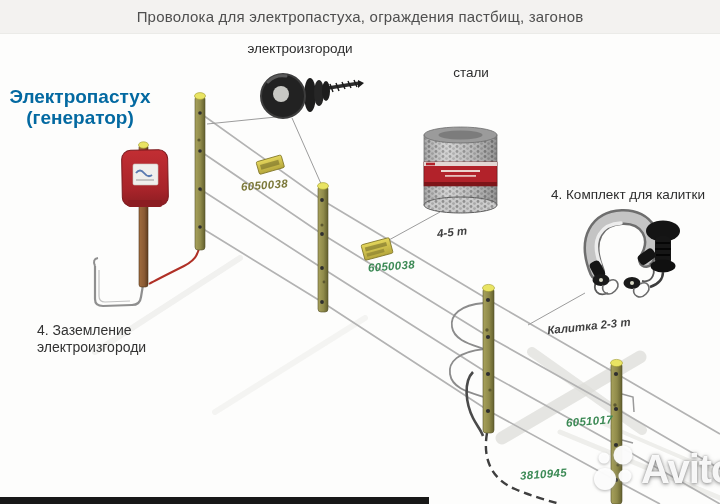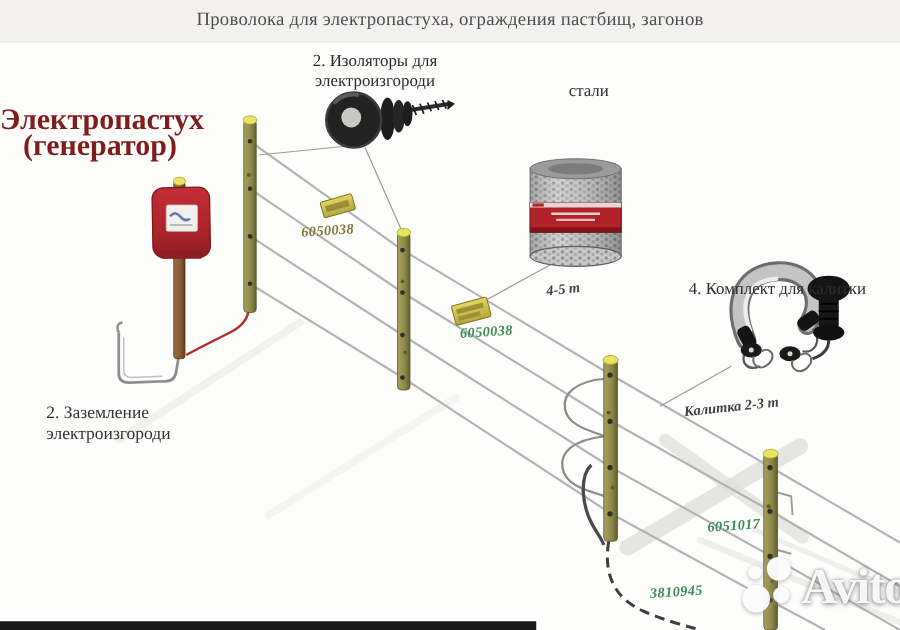--- a/index.html
+++ b/index.html
@@ -1,28 +1,28 @@
 <!DOCTYPE html>
 <html><head>
 <meta charset="utf-8">
 <style>
   html,body{margin:0;padding:0;background:#ffffff;}
   #stage{
     position:relative;width:720px;height:504px;overflow:hidden;
-    background:#fdfdfc;font-family:Liberation Serif, serif;
+    background:#fdfdfc;font-family:Liberation Sans, sans-serif;
   }
   .title-strip{
     position:absolute;left:0;top:0;width:720px;height:33px;
     background:#f3f2f0;border-bottom:1px solid #ebebe8;
     display:flex;align-items:center;justify-content:center;
   }
   .title-strip .t{font-size:15px;color:#4f4f4f;letter-spacing:.2px;}
   svg.layer{position:absolute;left:0;top:0;}
   .lbl{position:absolute;color:#2d2d2d;font-size:13.5px;line-height:16px;text-align:center;}
-  .lbl.big{font-size:24px;line-height:21px;font-weight:bold;color:#7f1d1d;}
+  .lbl.big{font-size:19px;line-height:21px;font-weight:bold;color:#0369a1;}
   .lbl.leftal{text-align:left;font-size:14px;line-height:17px;color:#333;}
   .code{
     position:absolute;font-size:11.5px;font-weight:bold;font-style:italic;
     color:#3c8a55;letter-spacing:.3px;transform:rotate(-4deg);
   }
   .code.olive{color:#7b7839;}
   .meas{
     position:absolute;font-size:11.5px;font-weight:bold;font-style:italic;
     color:#3f3f3f;transform:rotate(-6deg);
   }
@@ -250,34 +250,33 @@
       </g>
     </g>
   </svg>
 
   <div class="lbl big" style="left:0;top:86;left:0px;top:86px;width:160px;">
     <div>Электропастух</div>
     <div>(генератор)</div>
   </div>
 
   <div class="lbl" style="left:229px;top:41px;width:142px;">
-    <div>2. Изоляторы для</div>
     <div>электроизгороди</div>
   </div>
 
   <div class="lbl" style="left:396px;top:65px;width:150px;">
     <div>стали</div>
   </div>
 
-  <div class="lbl" style="left:551px;top:187px;width:170px;text-align:left;margin-top:36px;">
+  <div class="lbl" style="left:551px;top:187px;width:170px;text-align:left;">
     <div>4. Комплект для калитки</div>
   </div>
 
   <div class="lbl leftal" style="left:37px;top:322px;width:160px;">
-    <div>2. Заземление</div>
+    <div>4. Заземление</div>
     <div>электроизгороди</div>
   </div>
 
   <div class="code olive" style="left:241px;top:179px;">6050038</div>
   <div class="code" style="left:368px;top:260px;">6050038</div>
   <div class="code" style="left:566px;top:415px;">6051017</div>
   <div class="code" style="left:520px;top:468px;">3810945</div>
 
   <div class="meas" style="left:437px;top:226px;">4-5 m</div>
   <div class="meas" style="left:547px;top:320px;">Калитка 2-3 m</div>

